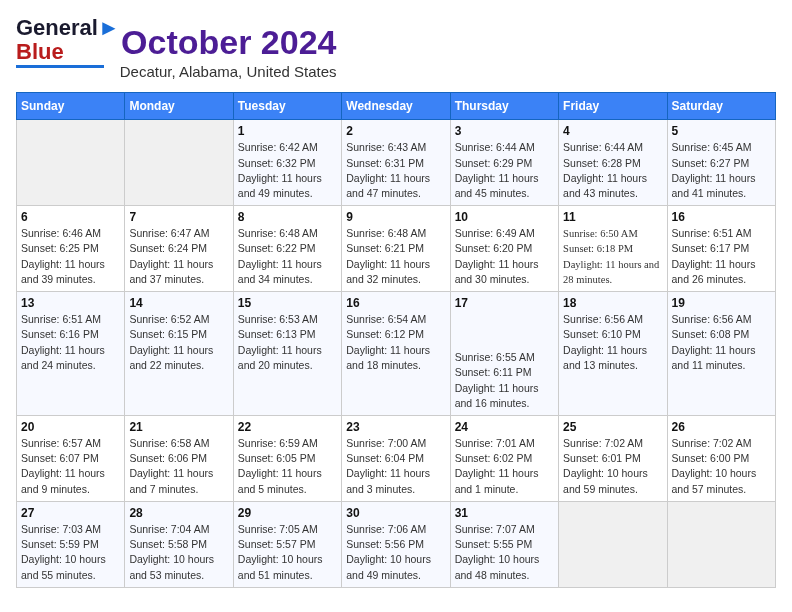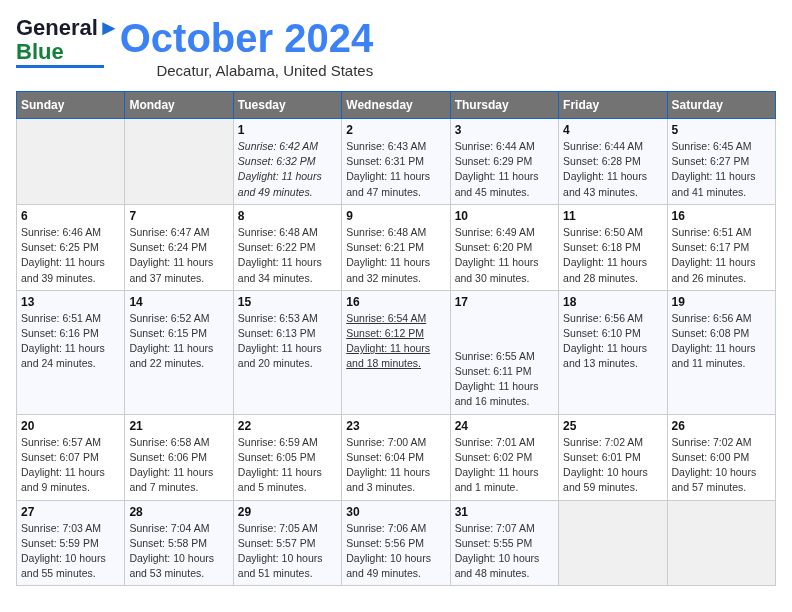--- a/index.html
+++ b/index.html
@@ -20,38 +20,39 @@
     }
     .logo {
       display: flex;
       flex-direction: column;
       align-items: flex-start;
     }
     .title-block {
       text-align: right;
     }
     .title-block h1 {
-      font-size: 40px;
+      font-size: 34px;
       font-weight: bold;
-      color: #3b82f6;
+      color: #4c1d95;
       line-height: 1.1;
+      margin-top: 8px;
     }
     .title-block h2 {
       font-size: 15px;
       font-weight: normal;
       color: #333;
       margin-top: 2px;
     }
     .calendar {
       width: 100%;
       border-collapse: collapse;
       font-size: 11px;
     }
     .calendar thead th {
-      background: #737373;
+      background: #3b82f6;
       color: #fff;
       padding: 6px 4px;
       text-align: left;
       font-size: 12px;
       font-weight: bold;
       border: 1px solid #1565c0;
     }
     .calendar tbody td {
       border: 1px solid #ccc;
       vertical-align: top;
@@ -85,21 +86,21 @@
 <body>
 
 <div class="container">
   <div class="header">
 
     <div class="logo">
       <div style="display:flex; align-items:flex-end; gap:0;">
         <div style="position:relative; display:inline-block;">
           <div style="font-size:22px; font-weight:bold; color:#1a1a2e; line-height:1.1;">
             <span style="color:#1a1a2e;">General</span><span style="color:#1a6ed8; font-size:22px;">►</span><br>
-            <span style="color:#15803d; font-weight:bold;">Blue</span>
+            <span style="color:#b91c1c; font-weight:bold;">Blue</span>
           </div>
           <div style="height:3px; width:88px; background:#1a6ed8; margin-top:1px;"></div>
         </div>
       </div>
     </div>
 
     <div class="title-block">
       <h1>October 2024</h1>
       <h2>Decatur, Alabama, United States</h2>
     </div>
@@ -117,21 +118,21 @@
           <th>Friday</th>
           <th>Saturday</th>
         </tr>
     </thead>
     <tbody id="calendar-body">
     <tr>
           <td class="empty-cell"></td>
           <td class="empty-cell"></td>
           <td>
             <div class="day-num">1</div>
-            <div class="day-detail" style="white-space: pre-line; font-style: italic;">Sunrise: 6:42 AM
+            <div class="day-detail" style="white-space: pre-line;">Sunrise: 6:42 AM
 Sunset: 6:32 PM
 Daylight: 11 hours and 49 minutes.</div>
           </td>
           <td>
             <div class="day-num">2</div>
             <div class="day-detail" style="white-space: pre-line;">Sunrise: 6:43 AM
 Sunset: 6:31 PM
 Daylight: 11 hours and 47 minutes.</div>
           </td>
           <td>
@@ -179,21 +180,21 @@
 Daylight: 11 hours and 32 minutes.</div>
           </td>
           <td>
             <div class="day-num">10</div>
             <div class="day-detail" style="white-space: pre-line;">Sunrise: 6:49 AM
 Sunset: 6:20 PM
 Daylight: 11 hours and 30 minutes.</div>
           </td>
           <td>
             <div class="day-num">11</div>
-            <div class="day-detail" style="white-space: pre-line;">Sunrise: 6:50 AM
+            <div class="day-detail" style="white-space: pre-line; font-family: Liberation Serif, serif;">Sunrise: 6:50 AM
 Sunset: 6:18 PM
 Daylight: 11 hours and 28 minutes.</div>
           </td>
           <td>
             <div class="day-num">16</div>
             <div class="day-detail" style="white-space: pre-line;">Sunrise: 6:51 AM
 Sunset: 6:17 PM
 Daylight: 11 hours and 26 minutes.</div>
           </td>
         </tr>
@@ -211,21 +212,21 @@
 Daylight: 11 hours and 22 minutes.</div>
           </td>
           <td>
             <div class="day-num">15</div>
             <div class="day-detail" style="white-space: pre-line;">Sunrise: 6:53 AM
 Sunset: 6:13 PM
 Daylight: 11 hours and 20 minutes.</div>
           </td>
           <td>
             <div class="day-num">16</div>
-            <div class="day-detail" style="white-space: pre-line; text-decoration: underline;">Sunrise: 6:54 AM
+            <div class="day-detail" style="white-space: pre-line;">Sunrise: 6:54 AM
 Sunset: 6:12 PM
 Daylight: 11 hours and 18 minutes.</div>
           </td>
           <td>
             <div class="day-num">17</div>
             <div class="day-detail" style="white-space: pre-line; margin-top: 40px;">Sunrise: 6:55 AM
 Sunset: 6:11 PM
 Daylight: 11 hours and 16 minutes.</div>
           </td>
           <td>

